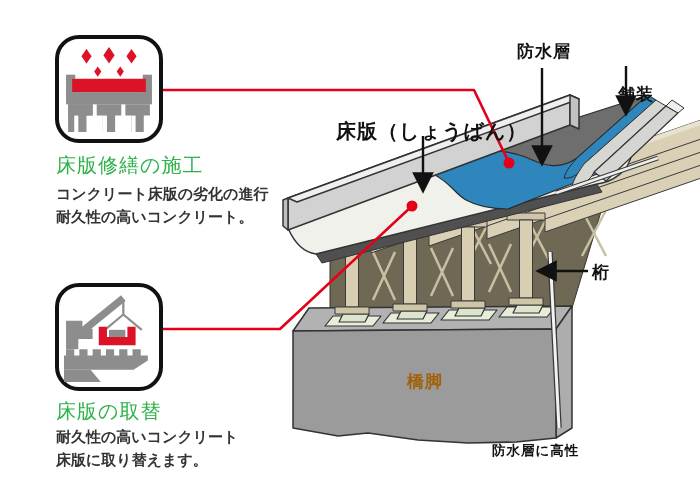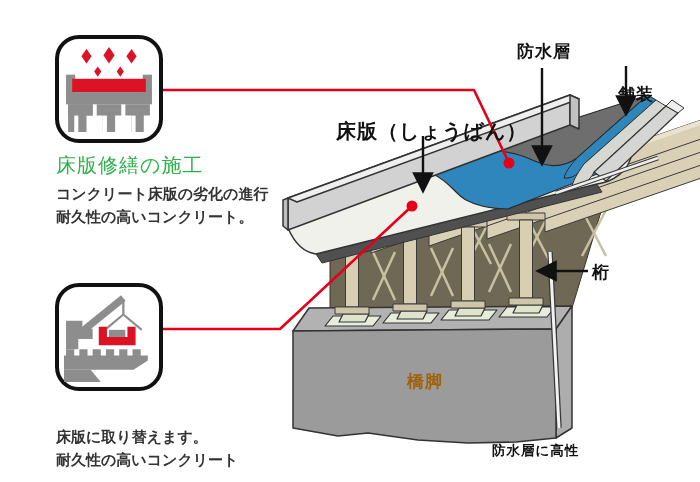--- a/index.html
+++ b/index.html
@@ -209,18 +209,19 @@
           <rect x="15" y="56" width="8" height="7"></rect>
         <rect x="28" y="56" width="8" height="7"></rect>
           <rect x="41" y="56" width="8" height="7"></rect>
         <rect x="54" y="56" width="8" height="7"></rect>
           <rect x="67" y="56" width="8" height="7"></rect>
         <path d="M0,62 L82,62 L82,67 L68,76 L0,76 Z"></path>
         <path d="M0,76 L26,76 L36,88 L0,88 Z"></path>
       </g>
     </svg>
   </div>
+  <div class="panel-title" style="left:56px;top:398px;">床版の取替</div>
   <div class="panel-body" style="left:56px;top:426px;">
+    <div>耐久性の高いコンクリート</div>
     <div>床版に取り替えます。</div>
-    <div>耐久性の高いコンクリート</div>
   </div>
 
 </div>
 
 </body></html>

